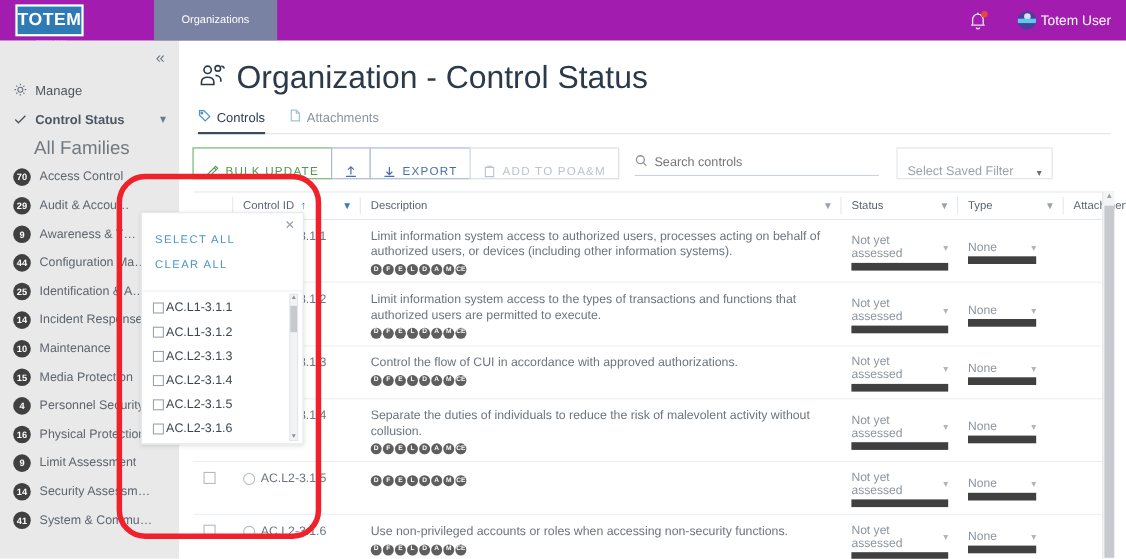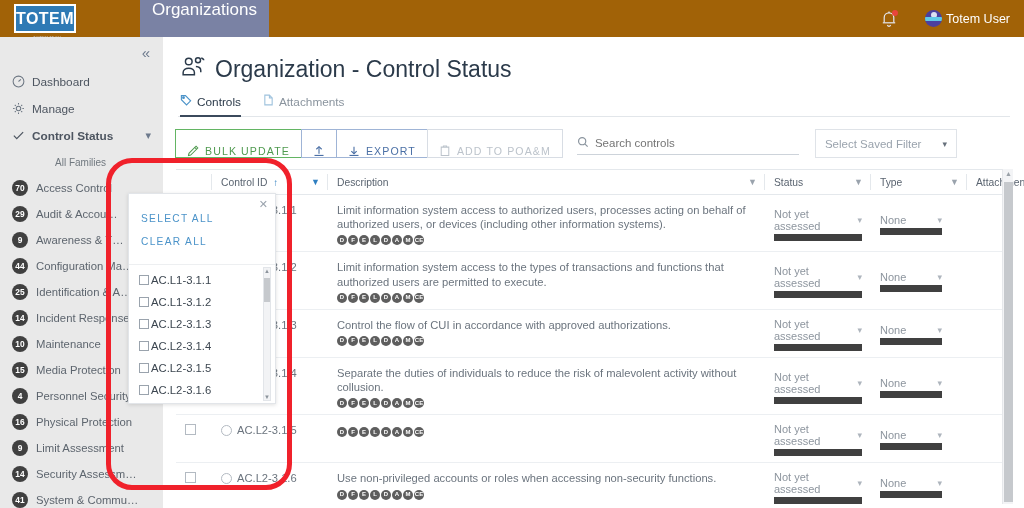--- a/index.html
+++ b/index.html
@@ -7,42 +7,42 @@
     width: 1024px; height: 508px;
     font-family: "Liberation Sans", sans-serif;
     background: #ffffff;
     overflow: hidden;
   }
   .app { position: relative; width: 1024px; height: 508px; }
 
   
   .topbar {
     position: absolute; top: 0; left: 0; width: 1024px; height: 37px;
-    background: #a16207; display: flex; align-items: center;
+    background: #a21caf; display: flex; align-items: center;
   }
   .logo-wrap {
     width: 140px; height: 37px; display: flex; align-items: center;
     padding-left: 14px;
   }
   .logo-box {
     width: 62px; height: 29px; background: #2e7ab5;
     border: 2px solid #ffffff; display: flex; align-items: center;
     justify-content: center; position: relative;
   }
   .logo-text {
     color: #ffffff; font-weight: bold; font-size: 16px;
     letter-spacing: 0.5px; font-family: "Liberation Sans", sans-serif;
   }
   .logo-sub {
     position: absolute; bottom: -9px; left: 0; width: 62px;
     text-align: center; font-size: 4px; color: #c9d0de; letter-spacing: .2px;
   }
   .nav-tab {
-    height: 37px; padding: 0 12px; display: flex; 
-    color: #ffffff; font-size: 17px; background: #7a82a4;
+    height: 37px; padding: 0 25px; display: flex; align-items: center;
+    color: #ffffff; font-size: 10px; background: #7a82a4;
   }
   .topbar-right {
     margin-left: auto; display: flex; align-items: center;
     padding-right: 14px; gap: 28px;
   }
   .bell { position: relative; width: 16px; height: 18px; }
   .bell svg { display: block; }
   .bell-dot {
     position: absolute; top: 0px; right: -1px; width: 6px; height: 6px;
     border-radius: 50%; background: #e8453c;
@@ -73,21 +73,21 @@
     justify-content: flex-end; padding-right: 13px;
   }
   .collapse-icon { color: #6d7a8d; font-size: 15px; line-height: 1; }
   .side-item {
     display: flex; align-items: center; height: 27px;
     padding-left: 12px; gap: 7px; color: #4d5560; font-size: 11.8px;
   }
   .side-item .ic { width: 13px; height: 13px; flex: 0 0 13px; color:#6c7682; }
   .side-sub {
     padding-left: 31px; height: 26px; display: flex; align-items: center;
-    color: #70787f; font-size: 10px; margin-left: 24px;
+    color: #70787f; font-size: 17px;
   }
   .fam-row {
     display: flex; align-items: center; height: 26px;
     padding-left: 12px; gap: 8px;
   }
   .fam-badge {
     width: 16px; height: 16px; border-radius: 50%; flex: 0 0 16px;
     background: #404040; color: #ffffff; font-size: 8.4px;
     display: flex; align-items: center; justify-content: center;
     font-weight: bold;
@@ -98,21 +98,21 @@
   }
   .chev-right { margin-left: auto; padding-right: 12px; color:#6d7a8d; font-size: 11px;}
 
   
   .main {
     position: absolute; top: 37px; left: 163px; width: 861px; height: 471px;
     background: #ffffff;
   }
   .page-head { padding: 18px 0 0 15px; }
   .page-title-row { display: flex; align-items: center; gap: 9px; }
-  .page-title { font-size: 23px; color: #2b3a4a; font-weight: normal; }
+  .page-title { font-size: 29px; color: #2b3a4a; font-weight: normal; }
   .tabs { display: flex; gap: 22px; margin-top: 11px; padding-left: 2px;
           border-bottom: 1px solid #e2e6ea; width: 832px; }
   .tab { display: flex; align-items: center; gap: 5px; padding-bottom: 7px;
          font-size: 11.8px; color: #2b3a4a; position: relative; }
   .tab.inactive { color: #8a949e; }
   .tab.active::after {
     content: ""; position: absolute; left: 0; right: 0; bottom: -1px;
     height: 2.5px; background: #3b4a5c;
   }
 
@@ -133,21 +133,21 @@
   .search-wrap {
     margin-left: 14px; width: 222px; display: flex; align-items: center;
     gap: 6px; border-bottom: 1px solid #cdd3da; height: 23px;
   }
   .search-input {
     border: none; outline: none; font-size: 11.5px; color: #8a949e;
     width: 190px; font-family: "Liberation Sans", sans-serif; background: transparent;
   }
   .saved-filter {
     margin-left: 16px; width: 142px; height: 29px;
-    border: 1px solid #dfe3e8; display: flex; align-items: center;
+    border: 1px solid #dfe3e8; display: flex; align-items: flex-end;
     padding: 0 9px; font-size: 11.5px; color: #9aa3ad;
   }
   .saved-filter .caret { margin-left: auto; color: #66707b; font-size: 9px; }
 
   
   .table { margin: 11px 0 0 13px; width: 837px; position: relative; }
   .thead {
     display: flex; align-items: center; height: 26px;
     border-top: 1px solid #e4e8ec; border-bottom: 1px solid #e4e8ec;
     font-size: 10.3px; color: #5a6470;
@@ -271,29 +271,20 @@
         <span class="user-name">Totem User</span>
       </div>
     </div>
   </div>
 
   <div class="sidebar">
     <div class="collapse-row">
       <span class="collapse-icon">«</span>
     </div>
 
-    <div class="side-item">
-      <span class="ic">
-        <svg width="13" height="13" viewBox="0 0 14 14" fill="none" stroke="#6c7682" stroke-width="1.1">
-          <circle cx="7" cy="7" r="5.8"></circle>
-            <path d="M7 7l2.6-2.2"></path>
-        </svg>
-      </span>
-      <span>Dashboard</span>
-    </div>
 
     <div class="side-item">
       <span class="ic">
         <svg width="13" height="13" viewBox="0 0 14 14" fill="none" stroke="#6c7682" stroke-width="1.1">
           <circle cx="7" cy="7" r="2.4"></circle>
           <path d="M7 1.2v1.6M7 11.2v1.6M1.2 7h1.6M11.2 7h1.6M3 3l1.1 1.1M9.9 9.9L11 11M11 3L9.9 4.1M4.1 9.9L3 11"></path>
         </svg>
       </span>
       <span>Manage</span>
     </div>

